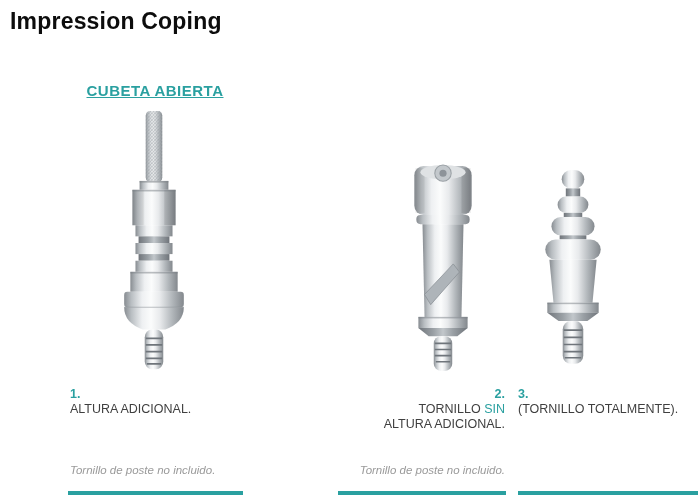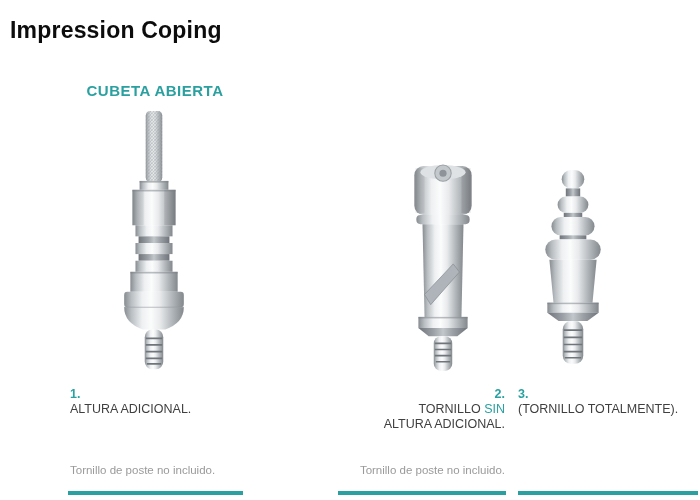--- a/index.html
+++ b/index.html
@@ -1,37 +1,37 @@
 <!DOCTYPE html>
 <html style="--accent: #2AA0A0;"><head>
 <meta charset="utf-8">
 <style>
   :root { --accent:#2AA0A0; }
   html,body{margin:0;padding:0;background:#ffffff;}
   body{font-family:"Liberation Sans",sans-serif;}
   .canvas{position:relative;width:700px;height:500px;background:#ffffff;overflow:hidden;}
 
-  .title{position:absolute;left:10px;top:17px;font-size:23px;font-weight:800;color:#0c0c0c;letter-spacing:.2px;}
+  .title{position:absolute;left:10px;top:8px;font-size:23px;font-weight:800;color:#0c0c0c;letter-spacing:.2px;}
 
-  .col-header{position:absolute;top:82px;font-size:15px;font-weight:700;color:var(--accent);letter-spacing:.5px;text-align:center;}
+  .col-header{position:absolute;top:82px;font-size:15px;font-weight:700;color:var(--accent);letter-spacing:.5px;text-align:center;text-decoration:underline;}
   .h-left{left:40px;width:230px;}
   .h-right{left:400px;width:230px;}
 
   .implant{position:absolute;}
   .img-open{left:118px;top:110px;}
   .img-closed{left:402px;top:162px;}
   .img-mono{left:534px;top:168px;}
 
   .item{position:absolute;top:387px;color:#3F3F3F;font-size:12.5px;line-height:15px;height:100px;}
   .item-1{left:70px;width:185px;text-align:left;}
   .item-2{left:300px;width:205px;text-align:right;}
   .item-3{left:518px;width:182px;text-align:left;}
   .num{color:var(--accent);font-weight:700;}
   .hl{color:var(--accent);}
-  .note{position:absolute;top:76px;left:0;width:100%;color:#9A9A9A;font-size:11.5px;font-weight:400;}
+  .note{position:absolute;top:76px;left:0;width:100%;color:#9A9A9A;font-size:11.5px;font-weight:400;font-style:italic;}
   .note-dark{color:#262626;font-weight:600;font-size:12.3px;}
 
   .bar{position:absolute;top:491px;height:4px;background:var(--accent);}
   .bar-1{left:68px;width:175px;}
   .bar-2{left:338px;width:168px;}
   .bar-3{left:518px;width:180px;}
 </style>
 </head>
 <body>
 

